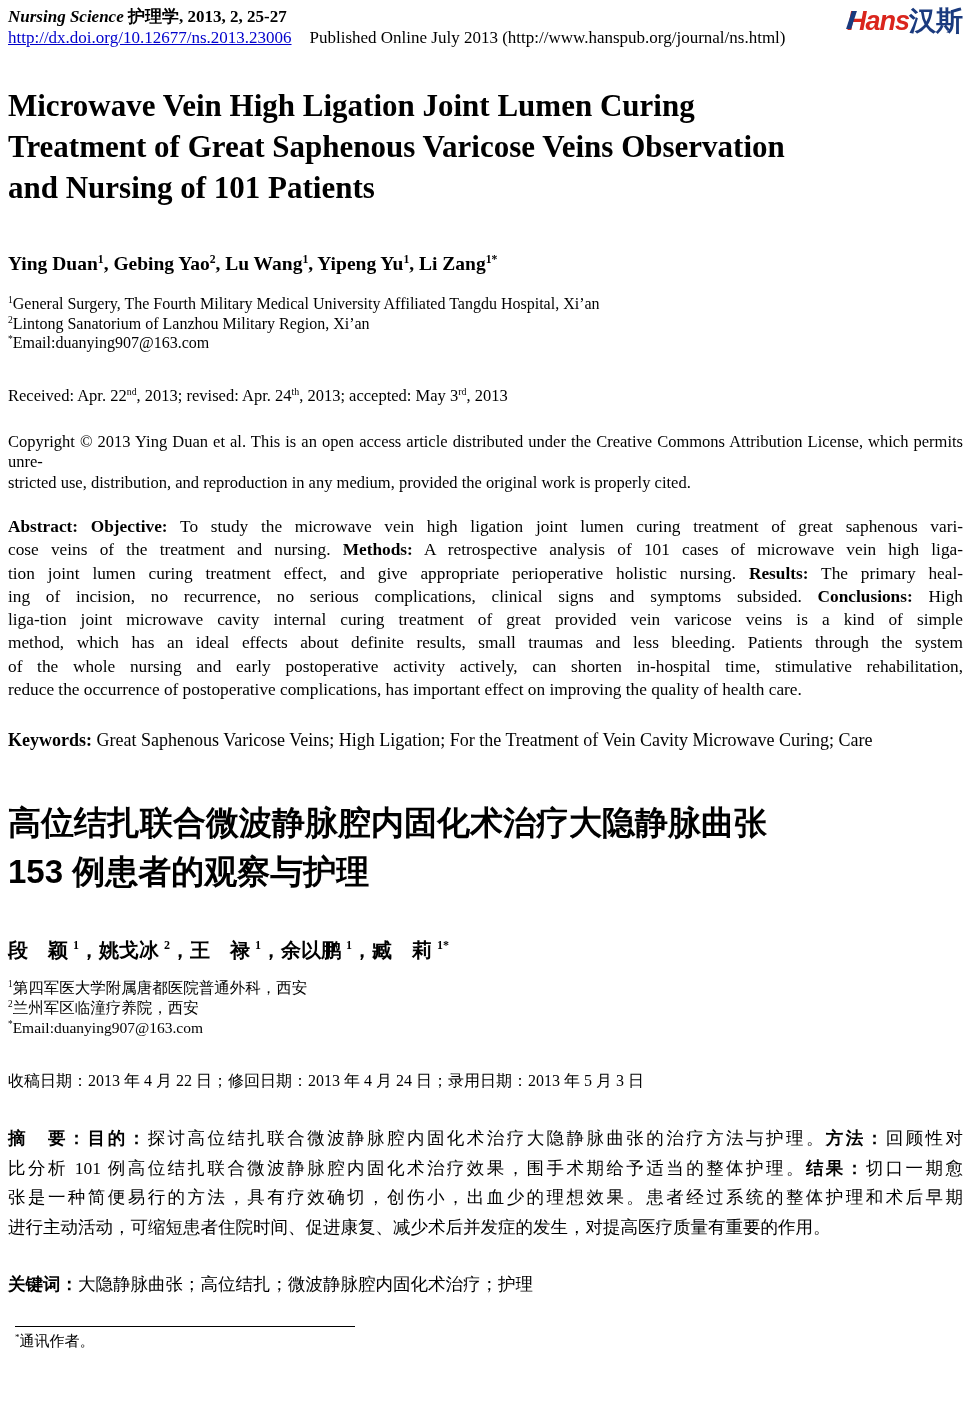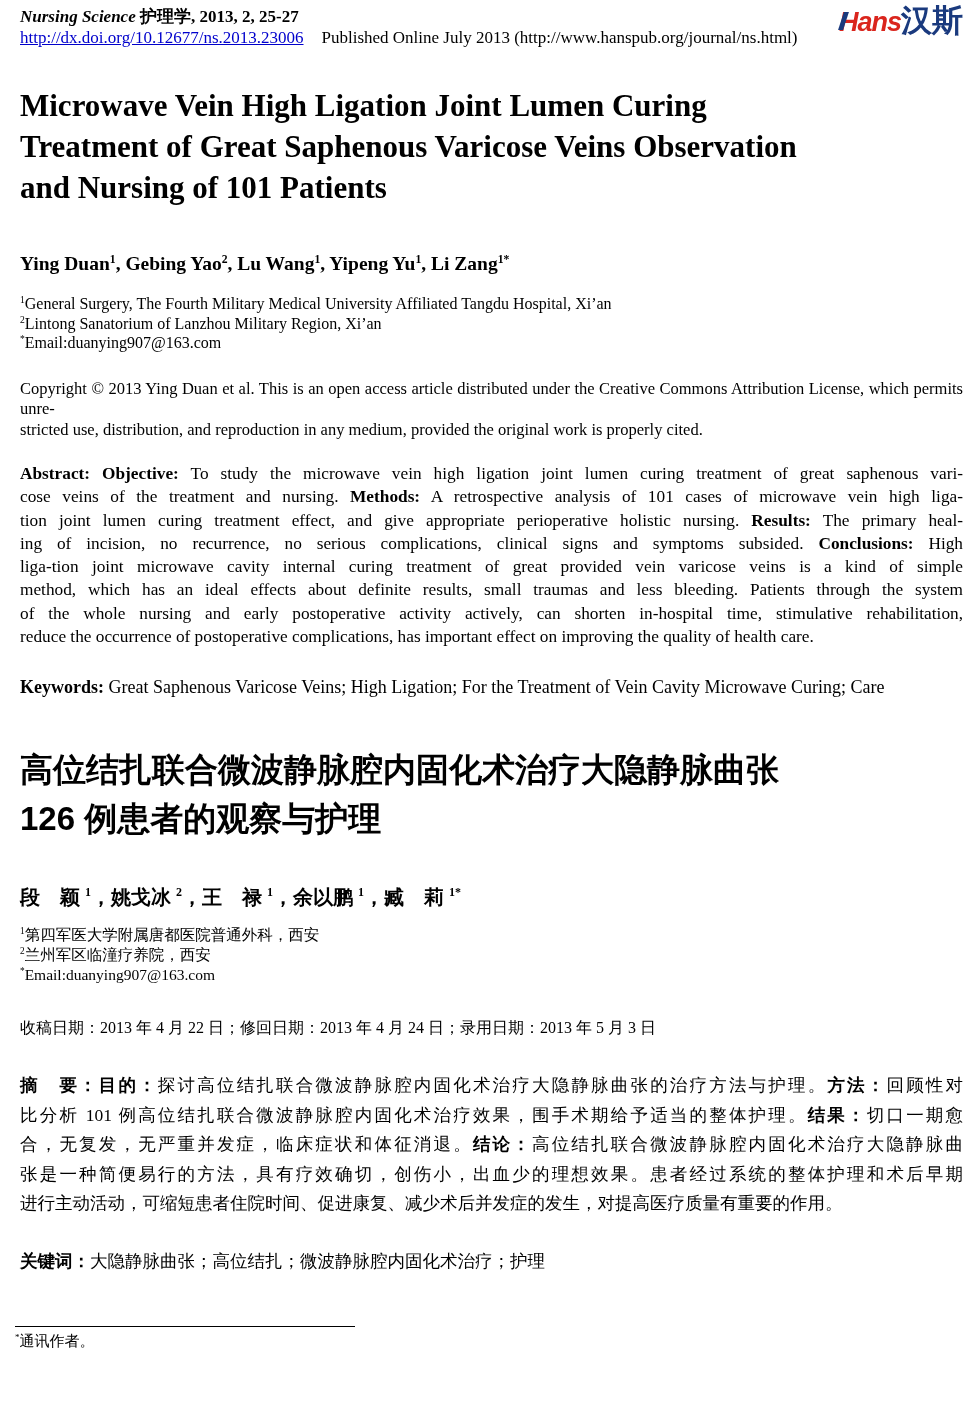--- a/index.html
+++ b/index.html
@@ -1,40 +1,40 @@
 <!DOCTYPE html>
 <html style="--link-color: #0000CC; --logo-red: #DA251D; --logo-blue: #1A3A7E;"><head>
 <meta charset="utf-8">
 <style>
   html,body{margin:0;padding:0;background:#ffffff;}
   #page{
     position:relative;
     width:967px;height:1417px;
     box-sizing:border-box;
-    padding:6px 4px 0 20px;
+    padding:6px 4px 0 8px;
     background:#fff;
     color:#000;
     font-family:"Liberation Serif","DejaVu Serif",serif;
     overflow:hidden;
   }
   .b{font-weight:bold;}
   .i{font-style:italic;}
   sup{font-size:0.6em;vertical-align:super;line-height:0;}
   .just{text-align:justify;text-align-last:justify;}
 
   
   .hdr{display:flex;justify-content:space-between;align-items:flex-start;}
   .hdr-left{font-size:17px;line-height:21px;}
   .doi-row{font-size:17px;line-height:21px;}
   .doi-row a{color:var(--link-color,#0000CC);text-decoration:underline;cursor:pointer;}
   .pub-note{margin-left:18px;}
   .logo{white-space:nowrap;font-family:"Liberation Sans","DejaVu Sans",sans-serif;line-height:30px;}
   .logo-en{color:var(--logo-red,#DA251D);font-weight:bold;font-style:italic;font-size:27px;letter-spacing:-1px;}
   .logo-stroke{display:inline-block;width:5px;height:18px;background:var(--logo-blue,#1A3A7E);transform:skewX(-18deg);margin-right:-7px;margin-bottom:1px;}
-  .logo-zh{color:var(--logo-blue,#1A3A7E);font-weight:bold;font-size:31px;}
+  .logo-zh{color:var(--logo-blue,#1A3A7E);font-weight:bold;font-size:27px;}
 
   
   .title-en{margin-top:37px;font-size:31px;font-weight:bold;line-height:41px;}
   .authors-en{margin-top:44px;font-size:19.5px;line-height:24px;}
   .affil-en{margin-top:18px;font-size:16px;line-height:19.5px;}
   .received{margin-top:33px;font-size:16.5px;line-height:20px;}
   .copyright{margin-top:26px;font-size:16.5px;line-height:20.5px;}
   .abstract-en{margin-top:22px;font-size:17.3px;line-height:23.3px;}
   .keywords-en{margin-top:28px;font-size:18px;line-height:23px;}
 
@@ -76,20 +76,21 @@
     </div>
 
   <div class="authors-en"><span class="b">Ying Duan</span><sup class="b">1</sup><span class="b">, Gebing Yao</span><sup class="b">2</sup><span class="b">, Lu Wang</span><sup class="b">1</sup><span class="b">, Yipeng Yu</span><sup class="b">1</sup><span class="b">, Li Zang</span><sup class="b">1*</sup></div>
 
   <div class="affil-en">
       <div><sup>1</sup><span>General Surgery, The Fourth Military Medical University Affiliated Tangdu Hospital, Xi’an</span></div>
       <div><sup>2</sup><span>Lintong Sanatorium of Lanzhou Military Region, Xi’an</span></div>
       <div><sup>*</sup><span>Email:duanying907@163.com</span></div>
     </div>
 
+  <div class="received"><span>Received: Apr. 22</span><sup>nd</sup><span>, 2013; revised: Apr. 24</span><sup>th</sup><span>, 2013; accepted: May 3</span><sup>rd</sup><span>, 2013</span></div>
 
   <div class="copyright">
       <div class="just"><span>Copyright © 2013 Ying Duan et al. This is an open access article distributed under the Creative Commons Attribution License, which permits unre-</span></div>
       <div><span>stricted use, distribution, and reproduction in any medium, provided the original work is properly cited.</span></div>
     </div>
 
   <div class="abstract-en">
       <div class="just"><span class="b">Abstract: Objective:</span><span> To study the microwave vein high ligation joint lumen curing treatment of great saphenous vari-</span></div>
       <div class="just"><span>cose veins of the treatment and nursing. </span><span class="b">Methods:</span><span> A retrospective analysis of 101 cases of microwave vein high liga-</span></div>
       <div class="just"><span>tion joint lumen curing treatment effect, and give appropriate perioperative holistic nursing. </span><span class="b">Results:</span><span> The primary heal-</span></div>
@@ -97,37 +98,36 @@
       <div class="just"><span>liga-tion joint microwave cavity internal curing treatment of great provided vein varicose veins is a kind of simple</span></div>
       <div class="just"><span>method, which has an ideal effects about definite results, small traumas and less bleeding. Patients through the system</span></div>
       <div class="just"><span>of the whole nursing and early postoperative activity actively, can shorten in-hospital time, stimulative rehabilitation,</span></div>
       <div><span>reduce the occurrence of postoperative complications, has important effect on improving the quality of health care.</span></div>
     </div>
 
   <div class="keywords-en"><span class="b">Keywords:</span><span> Great Saphenous Varicose Veins; High Ligation; For the Treatment of Vein Cavity Microwave Curing; Care</span></div>
 
   <div class="title-zh">
       <div><span>高位结扎联合微波静脉腔内固化术治疗大隐静脉曲张</span></div>
-      <div><span>126 例患者的观察与护理</span></div>
+      <div><span>153 例患者的观察与护理</span></div>
     </div>
 
   <div class="authors-zh"><span>段　颖 </span><sup>1</sup><span>，姚戈冰 </span><sup>2</sup><span>，王　禄 </span><sup>1</sup><span>，余以鹏 </span><sup>1</sup><span>，臧　莉 </span><sup>1*</sup></div>
 
   <div class="affil-zh">
       <div><sup>1</sup><span>第四军医大学附属唐都医院普通外科，西安</span></div>
       <div><sup>2</sup><span>兰州军区临潼疗养院，西安</span></div>
       <div><sup>*</sup><span>Email:duanying907@163.com</span></div>
     </div>
 
   <div class="dates-zh"><span>收稿日期：2013 年 4 月 22 日；修回日期：2013 年 4 月 24 日；录用日期：2013 年 5 月 3 日</span></div>
 
   <div class="abstract-zh zh">
       <div class="just"><span class="b">摘　要：</span><span class="b">目的：</span><span>探讨高位结扎联合微波静脉腔内固化术治疗大隐静脉曲张的治疗方法与护理。</span><span class="b">方法：</span><span>回顾性对</span></div>
       <div class="just"><span>比分析 101 例高位结扎联合微波静脉腔内固化术治疗效果，围手术期给予适当的整体护理。</span><span class="b">结果：</span><span>切口一期愈</span></div>
-      <div class="just"><span>合，无复发，无严重并发症，临床症状和体征消退。</span><span class="b">结论：</span><span>高位结扎联合微波静脉腔内固化术治疗大隐静脉曲</span></div>
       <div class="just"><span>张是一种简便易行的方法，具有疗效确切，创伤小，出血少的理想效果。患者经过系统的整体护理和术后早期</span></div>
       <div><span>进行主动活动，可缩短患者住院时间、促进康复、减少术后并发症的发生，对提高医疗质量有重要的作用。</span></div>
     </div>
 
   <div class="keywords-zh zh"><span class="b">关键词：</span><span>大隐静脉曲张；高位结扎；微波静脉腔内固化术治疗；护理</span></div>
 
   <div class="footnote">
     <div class="footnote-rule"></div>
     <div><sup>*</sup><span>通讯作者。</span></div>
   </div>

